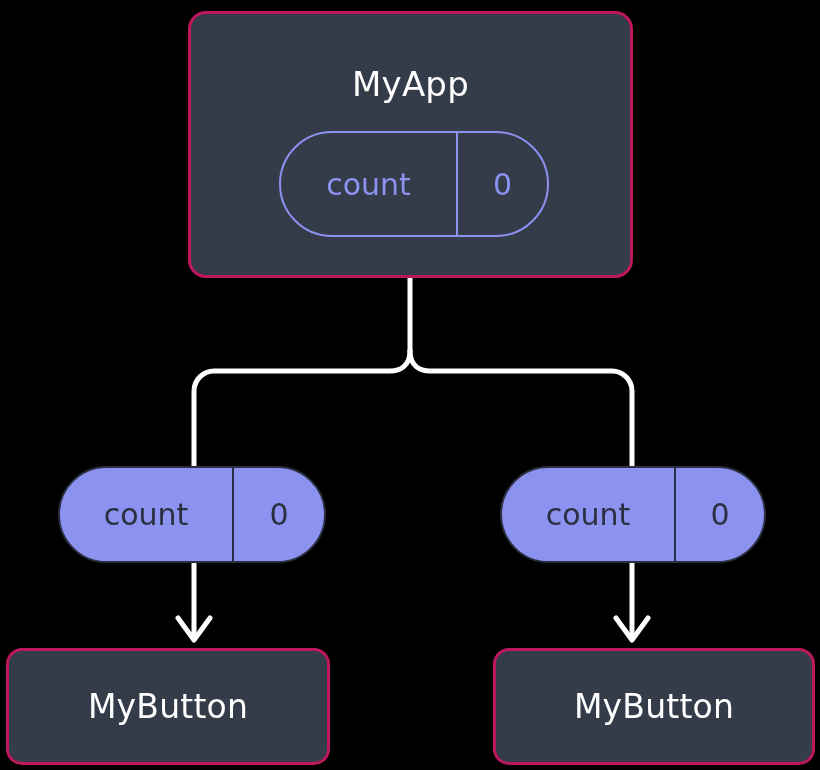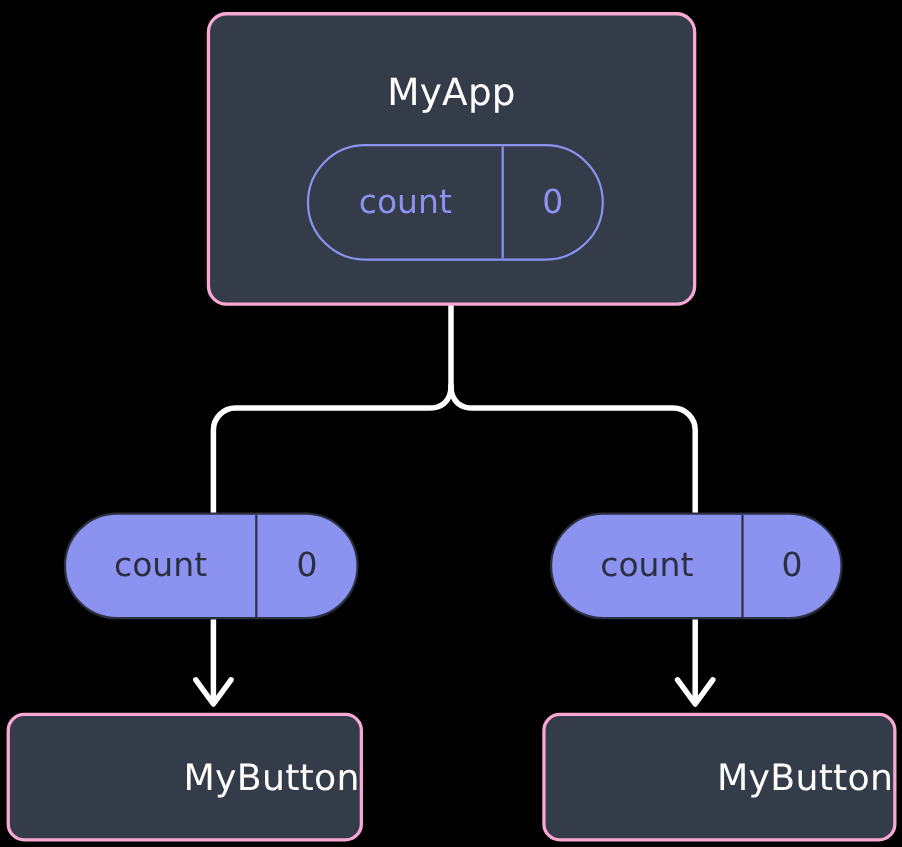--- a/index.html
+++ b/index.html
@@ -26,21 +26,21 @@
     width: 820px;
     height: 770px;
     pointer-events: none;
   }
 
   
   .comp-box {
     position: absolute;
     box-sizing: border-box;
     background: #343b49;
-    border: 3px solid #f9a8d4;
+    border: 3px solid #be185d;
     border-radius: 16px;
   }
   #myapp-box {
     left: 188px;
     top: 11px;
     width: 445px;
     height: 267px;
     border-radius: 18px;
   }
   .comp-title {
@@ -140,21 +140,20 @@
   }
   #mybutton-right-box {
     left: 493px;
     top: 648px;
     width: 322px;
     height: 117px;
   }
   .mybutton-title {
     top: 36px;
     font-size: 33px;
-    text-align: right;
   }
 </style>
 </head>
 <body>
 
 <div id="stage">
 
   <svg class="edges" viewBox="0 0 820 770">
 
     <path d="M 410 278 L 410 351" fill="none" stroke="#ffffff" stroke-width="5" stroke-linecap="round"></path>

